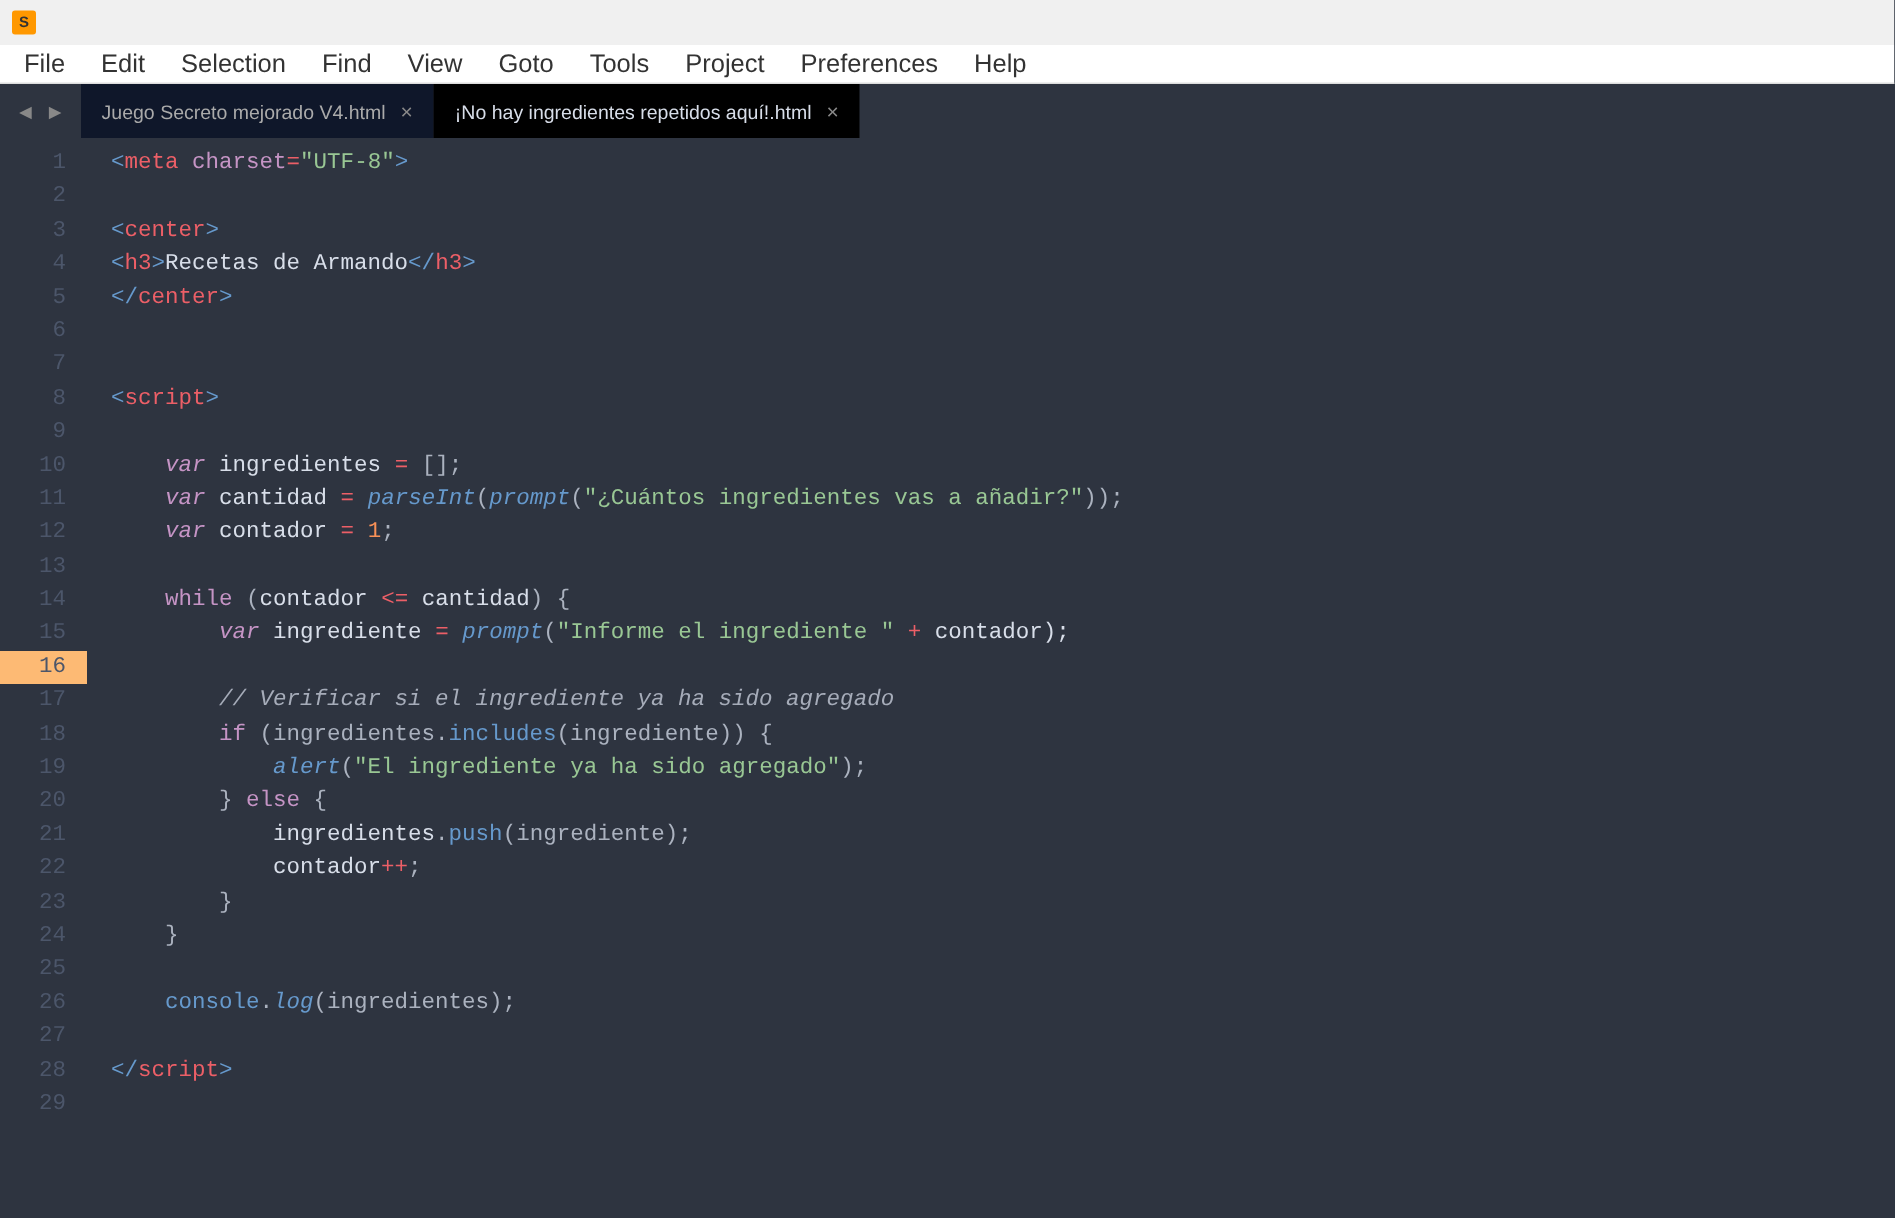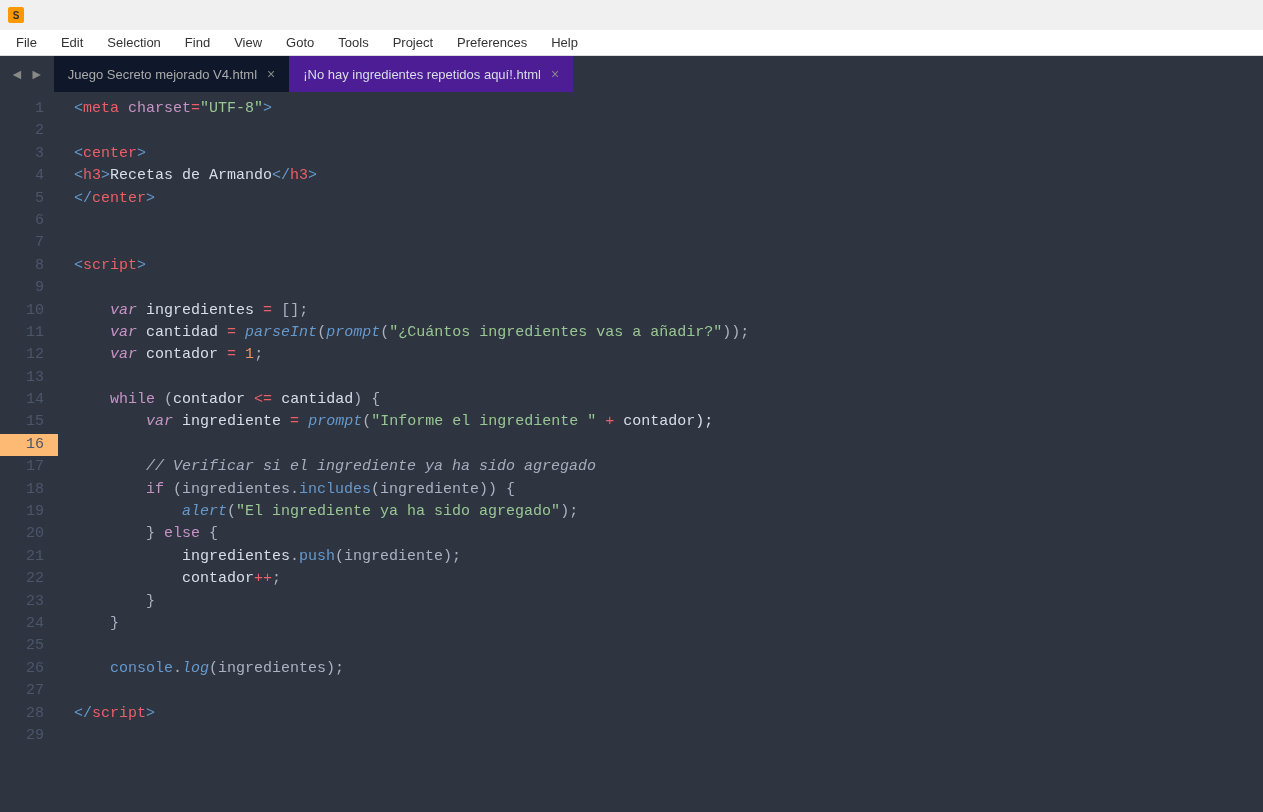--- a/index.html
+++ b/index.html
@@ -37,21 +37,21 @@
 .menu-bar {
   background: #ffffff;
   height: 26px;
   display: flex;
   align-items: center;
   padding: 0 4px;
   border-bottom: 1px solid #ddd;
 }
 .menu-item {
   padding: 4px 12px;
-  font-size: 13px;
+  font-size: 17px;
   color: #333;
   cursor: pointer;
 }
 .tab-bar {
   background: #2e3440;
   height: 36px;
   display: flex;
   align-items: stretch;
 }
 .nav-arrows {
@@ -67,21 +67,21 @@
   align-items: center;
   padding: 0 14px;
   color: #aaa;
   font-size: 13px;
   cursor: pointer;
   gap: 10px;
   position: relative;
 }
 .tab.inactive { background: #0f172a; }
 .tab.active {
-  background: #4c1d95;
+  background: #000000;
   color: #d8dee9;
 }
 .tab-close {
   color: #888;
   font-size: 14px;
   cursor: pointer;
 }
 .editor {
   flex: 1;
   display: flex;

